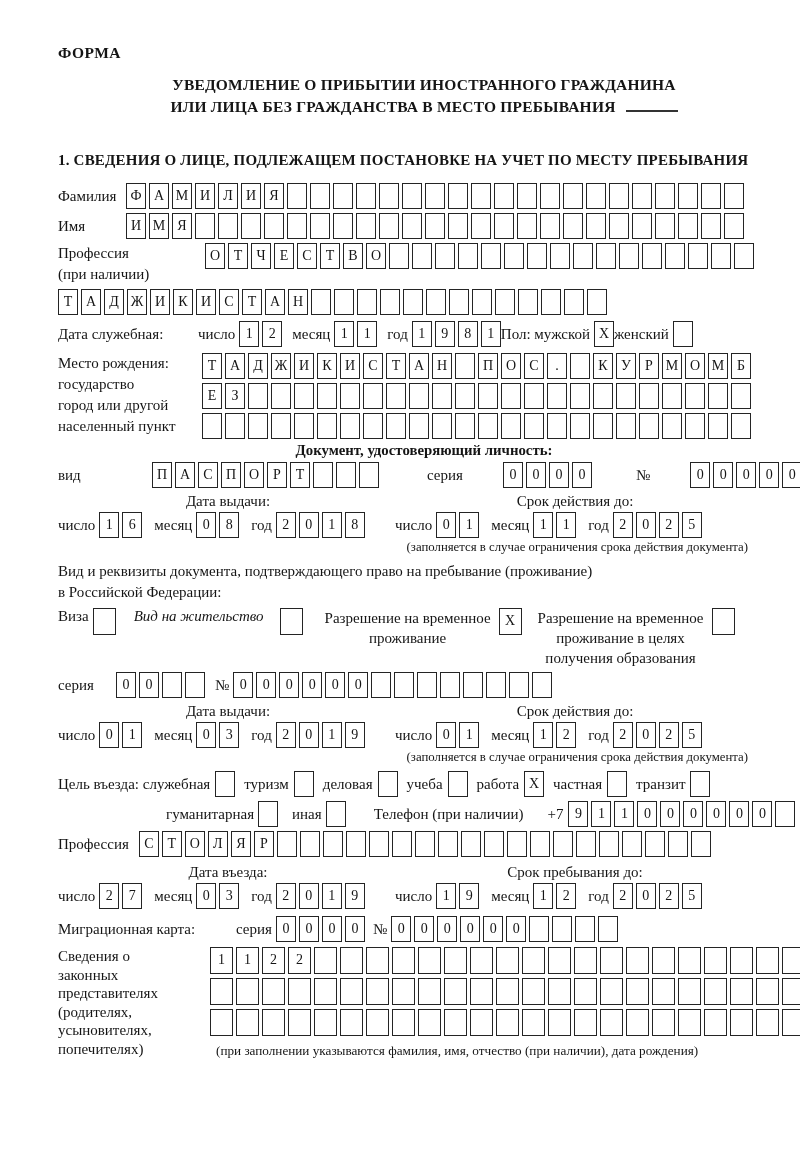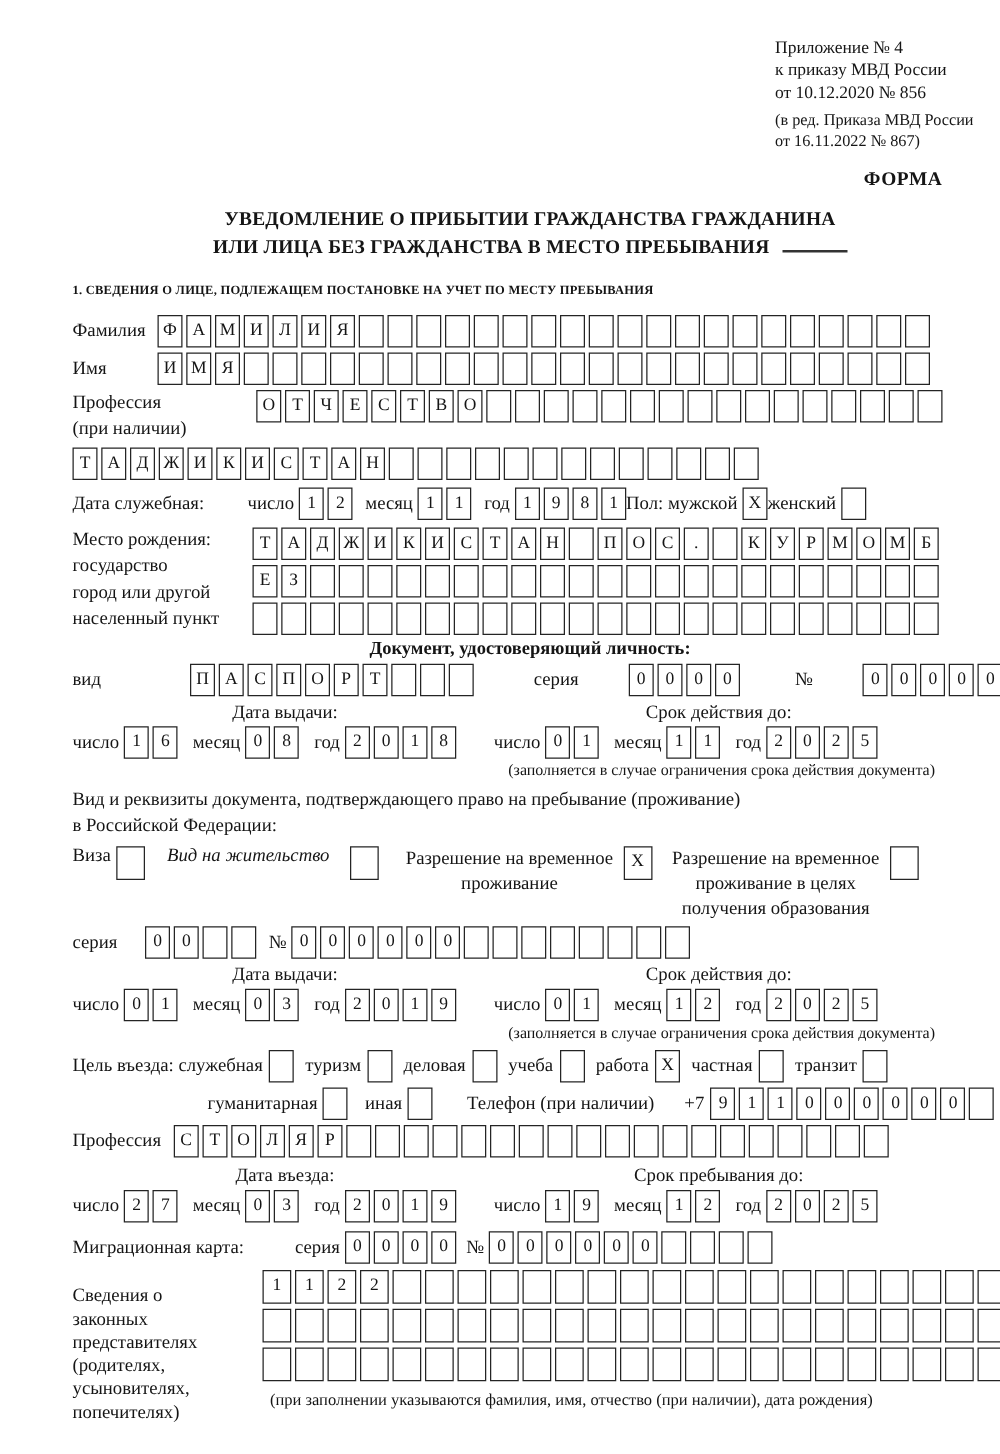--- a/index.html
+++ b/index.html
@@ -9,25 +9,25 @@
     color:#151515;
     font-family:"Liberation Serif","DejaVu Serif",serif;
     font-size:15px;
   }
   .page { width:800px; height:1163px; padding:30px 10px 8px 58px; }
 
   
   .appendix { margin-left:562px; white-space:nowrap; font-size:14px; line-height:18px; }
   .appendix .amend { font-size:13px; line-height:16.5px; }
   .appendix .amend.first { margin-top:4px; }
-  .forma { text-align:right; margin:14px 36px 0 0; font-weight:bold; font-size:15.5px; letter-spacing:.5px; }
+  .forma { margin:14px 36px 0 0; font-weight:bold; font-size:15.5px; letter-spacing:.5px; }
 
   .title { text-align:center; font-weight:bold; font-size:15.5px; margin-top:12px; line-height:22px; letter-spacing:.2px; }
   .blank-line { display:inline-block; width:52px; border-bottom:2px solid #333; margin-left:10px; height:14px; }
-  .section-title { font-weight:bold; font-size:10px; margin-top:18px; letter-spacing:.2px; }
+  .section-title { font-weight:bold; font-size:15px; margin-top:34px; letter-spacing:.2px; }
 
   
   .frow { display:flex; align-items:center; margin-top:4px; }
   .frow.top { align-items:flex-start; }
   .cells { display:flex; gap:3px; flex:0 0 auto; }
   .cell {
     flex:0 0 auto; width:20px; height:26px; border:1.8px solid #242424;
     text-align:center; font-size:14px; line-height:23px; background:#fff;
   }
   .cells.big .cell { width:23px; height:27px; line-height:24px; }
@@ -61,40 +61,33 @@
   .ml { white-space:pre-line; text-align:center; line-height:20px; }
   .cbrow .cells { margin:0 0 0 8px; }
 
   .purpose-row { display:flex; align-items:center; margin-top:6px; }
   .purpose-row .lbl { margin-right:5px; }
   .purpose-row .cells { margin-right:9px; }
   .purpose-row2 { display:flex; align-items:center; margin-top:4px; margin-left:108px; }
 
   
   .reps { display:flex; margin-top:5px; }
-  .reps-labels { flex:0 0 152px; line-height:18.5px;margin-top:12px; }
+  .reps-labels { flex:0 0 152px; line-height:18.5px; }
   .reps-note { font-size:13.2px; margin-top:7px; margin-left:6px; }
 </style>
 </head>
 <body>
 
 <div class="page">
 
-  <div class="appendix">
-    <div>Приложение № 4</div>
-    <div>к приказу МВД России</div>
-    <div>от 10.12.2020 № 856</div>
-    <div class="amend first">(в ред. Приказа МВД России</div>
-    <div class="amend">от 16.11.2022 № 867)</div>
-  </div>
 
   <div class="forma">ФОРМА</div>
 
   <div class="title">
-    <div>УВЕДОМЛЕНИЕ О ПРИБЫТИИ ГРАЖДАНСТВА ГРАЖДАНИНА</div>
+    <div>УВЕДОМЛЕНИЕ О ПРИБЫТИИ ИНОСТРАННОГО ГРАЖДАНИНА</div>
     <div><span>ИЛИ ЛИЦА БЕЗ ГРАЖДАНСТВА В МЕСТО ПРЕБЫВАНИЯ</span><span class="blank-line"></span></div>
   </div>
 
   <div class="section-title">1. СВЕДЕНИЯ О ЛИЦЕ, ПОДЛЕЖАЩЕМ ПОСТАНОВКЕ НА УЧЕТ ПО МЕСТУ ПРЕБЫВАНИЯ</div>
 
   <div class="frow" style="margin-top:14px;">
     <span class="lbl w68">Фамилия</span>
     <span class="cells">
         <span class="cell">Ф</span>
         <span class="cell">А</span>

